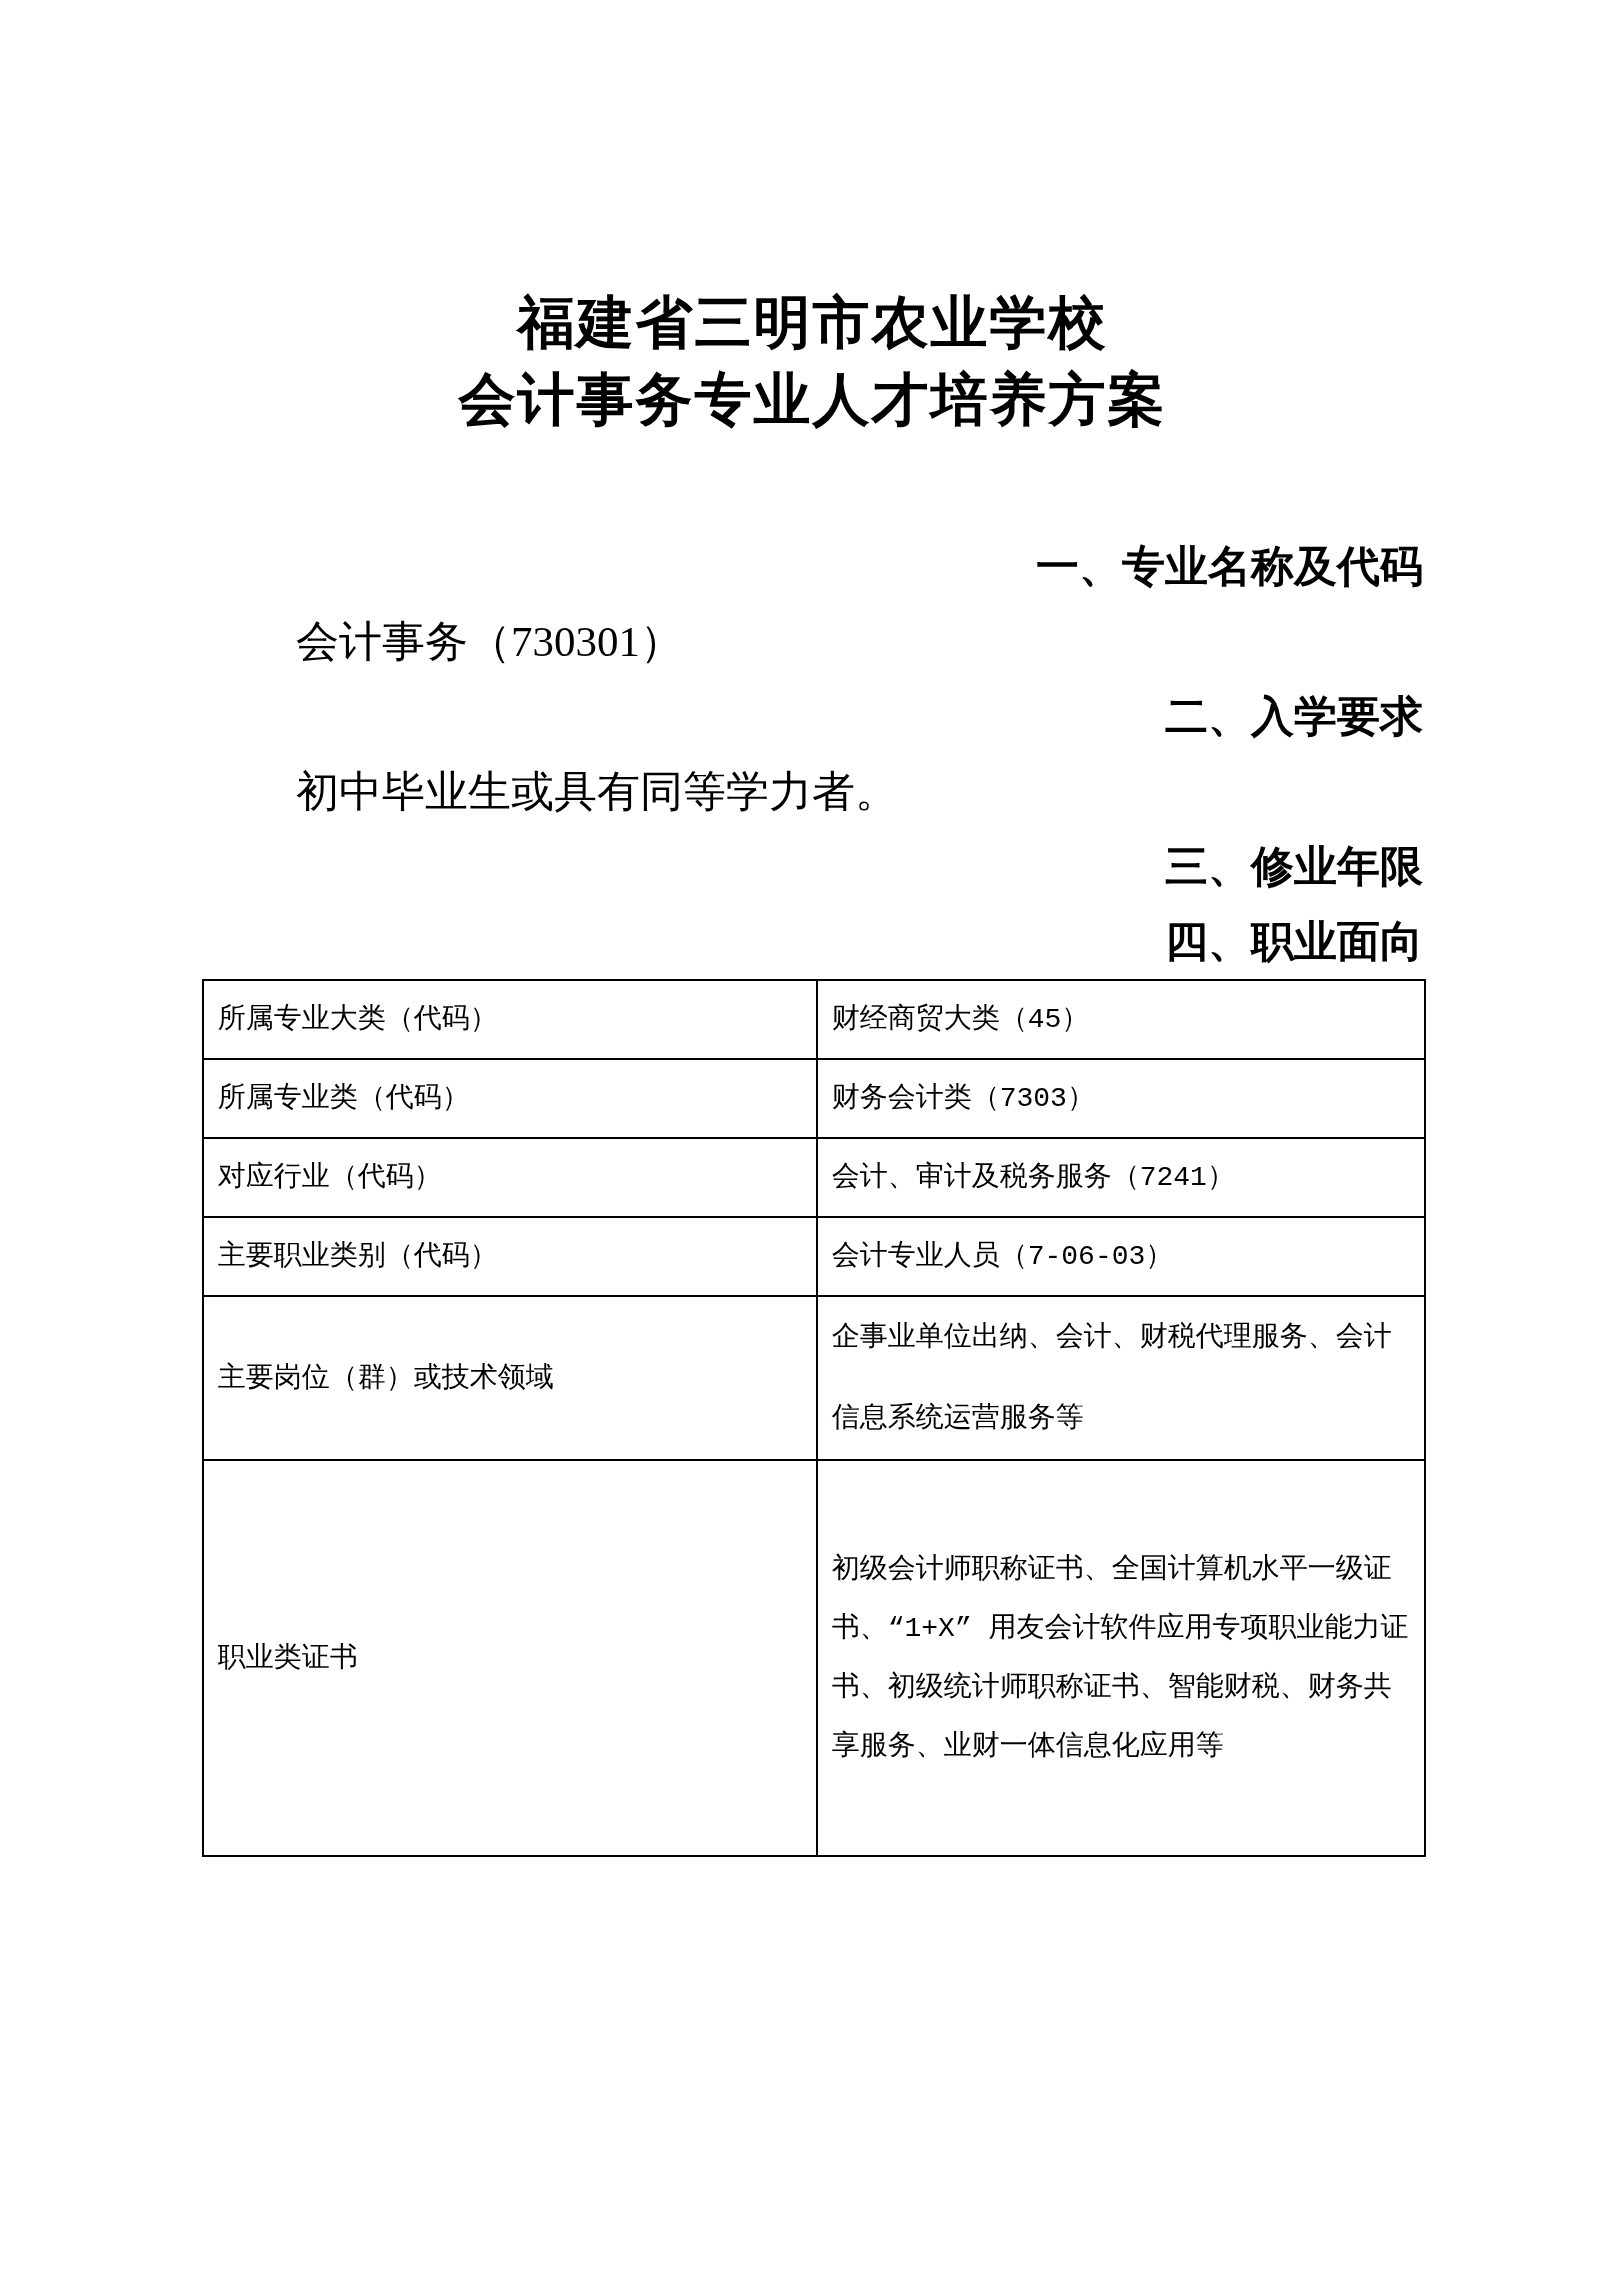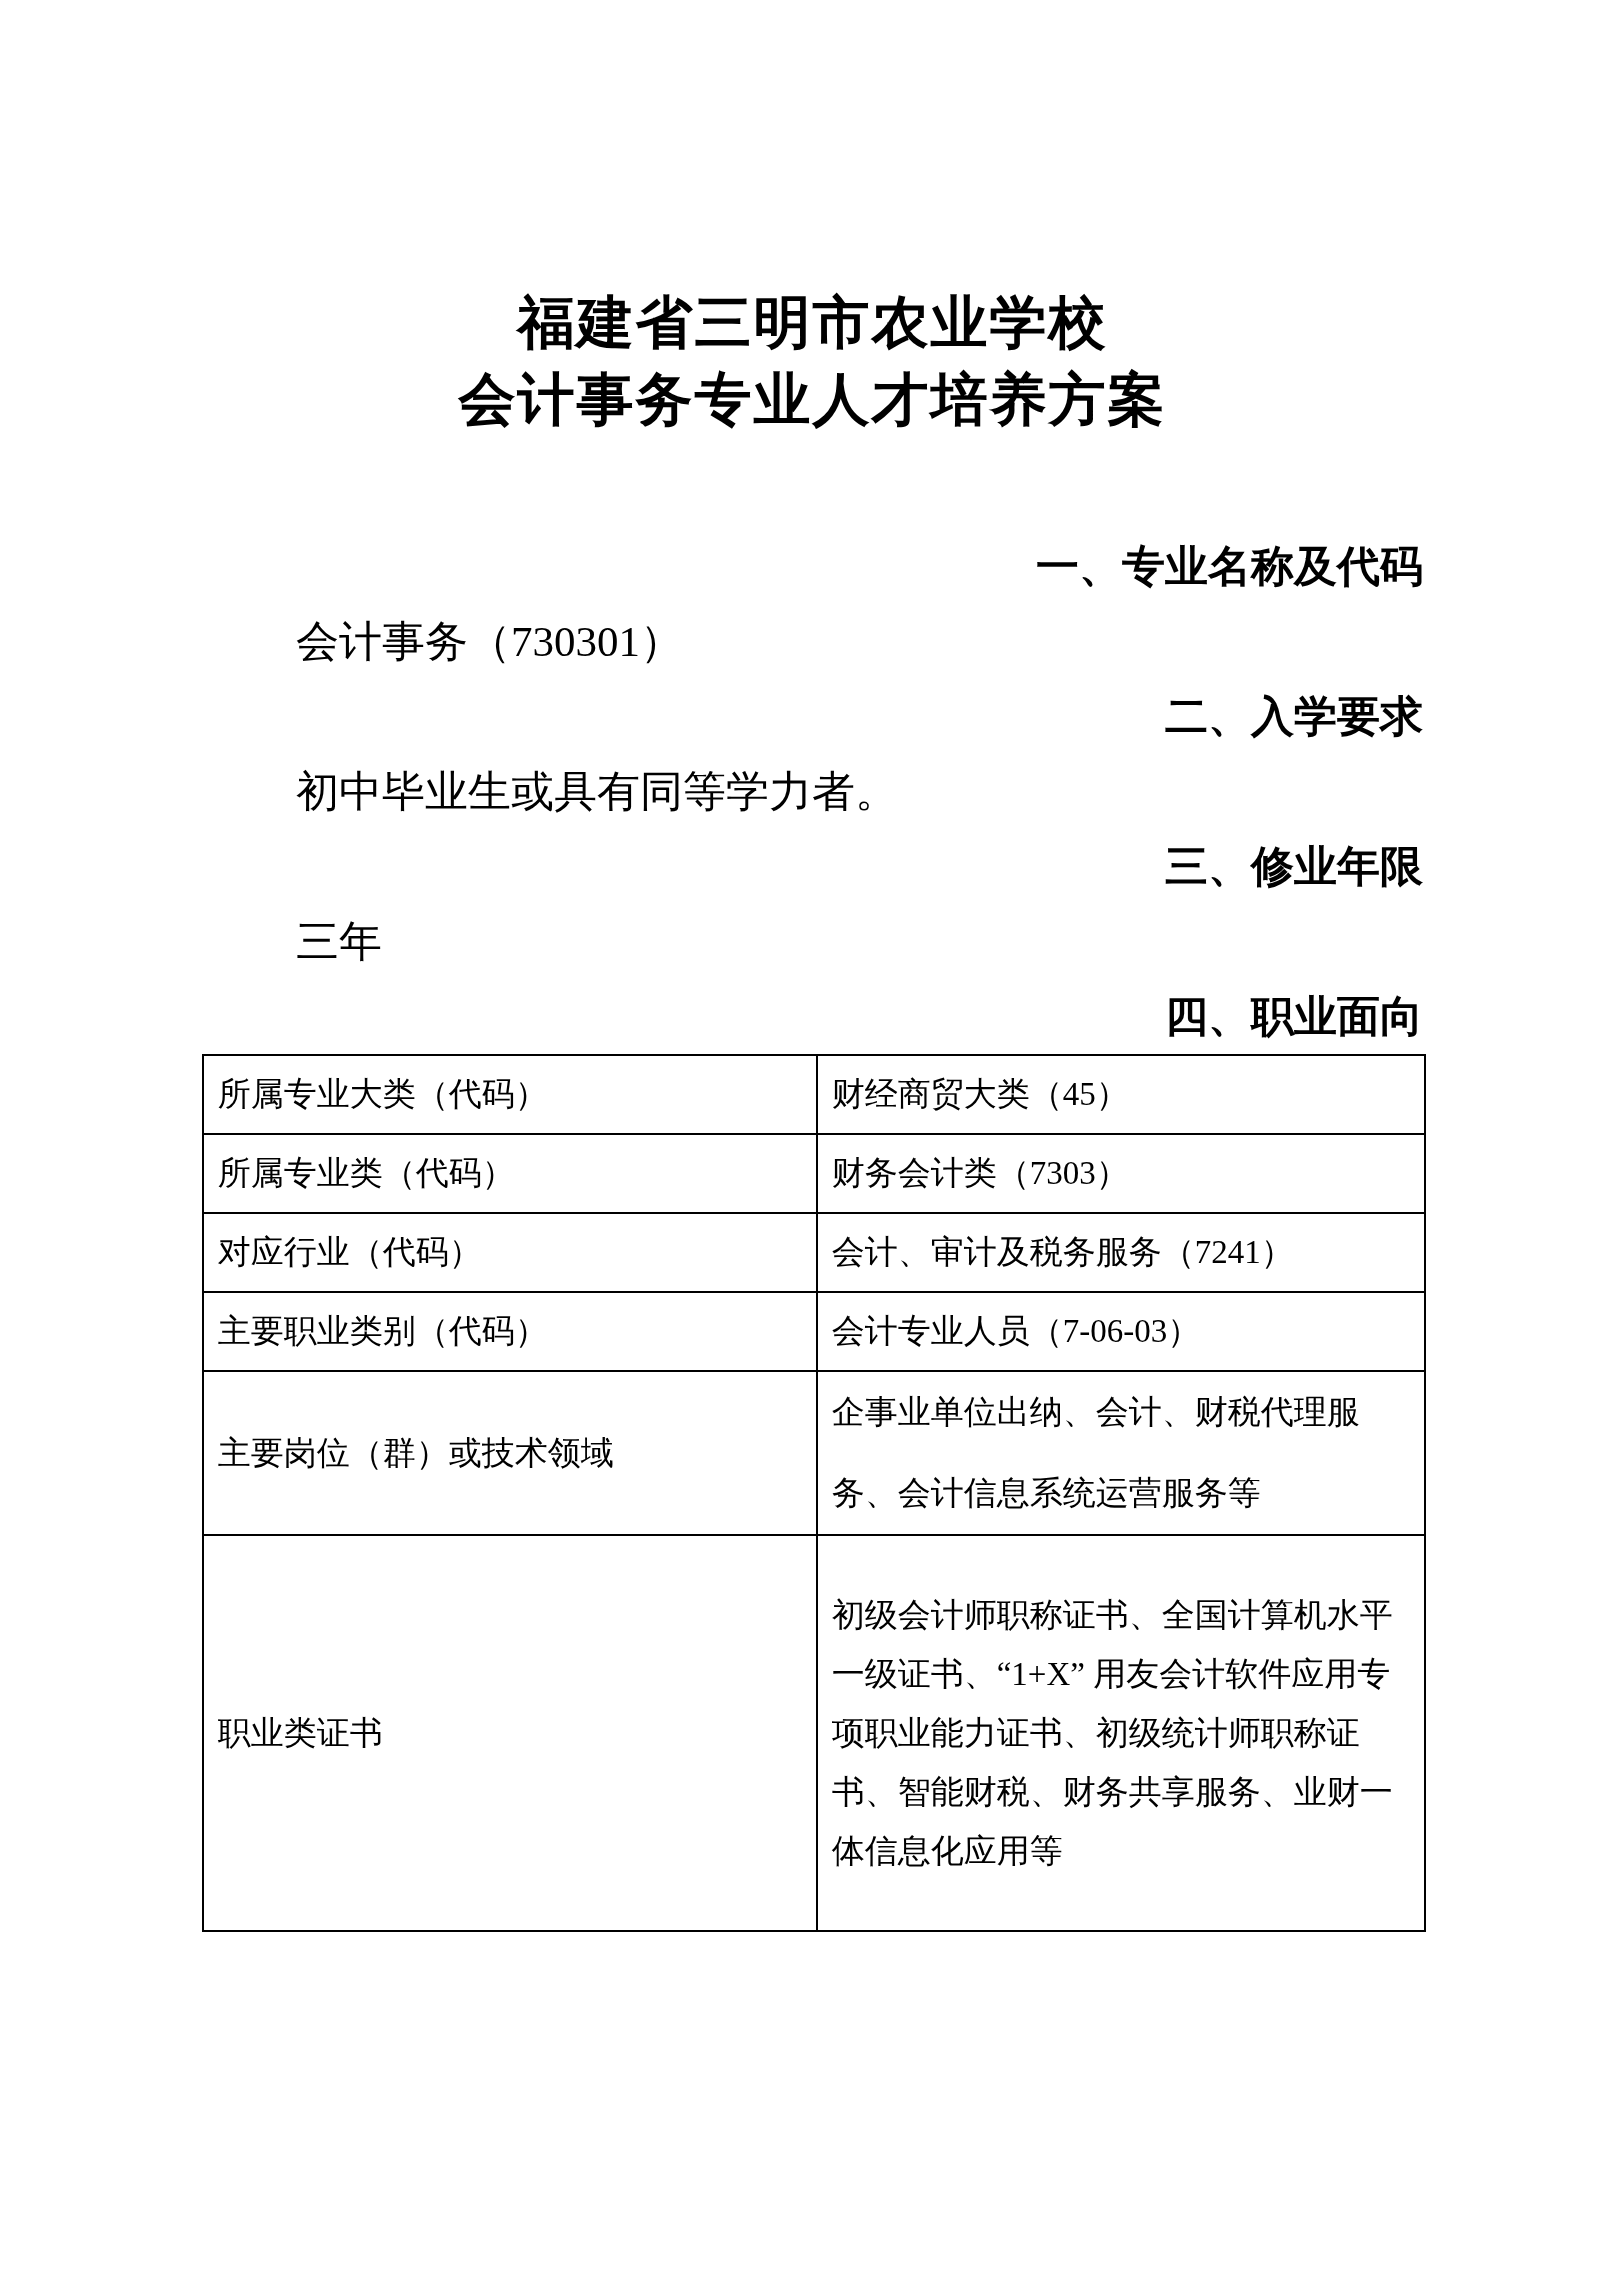--- a/index.html
+++ b/index.html
@@ -45,22 +45,22 @@
   }
   table.career {
     border-collapse: collapse;
     table-layout: fixed;
     width: 1221px;
     margin-top: 0;
   }
   table.career td {
     border: 2px solid #000000;
     vertical-align: middle;
-    font-family: Liberation Serif, serif;
-    font-size: 33px;
+    font-family: Liberation Mono, monospace;
+    font-size: 28px;
     padding: 0 11.8px 0 13.7px;
   }
   tr.row-s { height: 77px; }
   tr.row-s td { line-height: 77px; white-space: nowrap; }
   tr.row-m { height: 163px; }
   tr.row-m td { line-height: 81px; }
   tr.row-l { height: 396px; }
   tr.row-l td { line-height: 59px; }
   .page-num {
     position: absolute;
@@ -85,21 +85,20 @@
     </h1>
 
     <div class="sections">
       <p class="sec-heading">一、专业名称及代码</p>
       <p class="sec-body">会计事务（730301）</p>
 
       <p class="sec-heading">二、入学要求</p>
       <p class="sec-body">初中毕业生或具有同等学力者。</p>
 
       <p class="sec-heading">三、修业年限</p>
-      <p class="sec-body">三年</p>
 
       <p class="sec-heading">四、职业面向</p>
     </div>
 
     <table class="career">
       <colgroup>
         <col style="width:614px">
         <col style="width:608px">
       </colgroup>
       <tbody>

